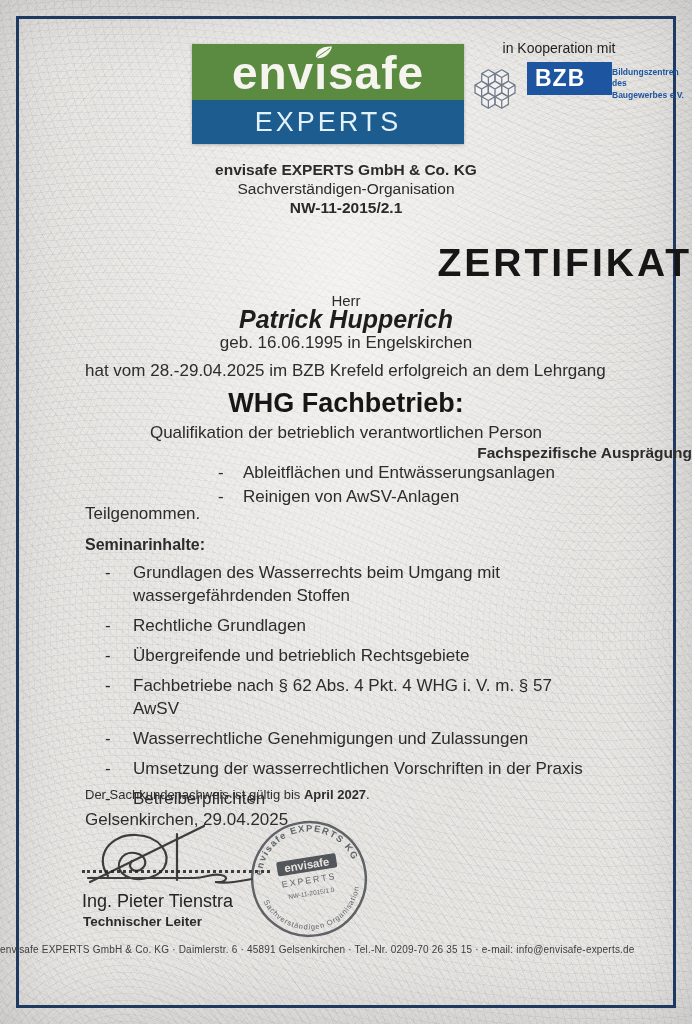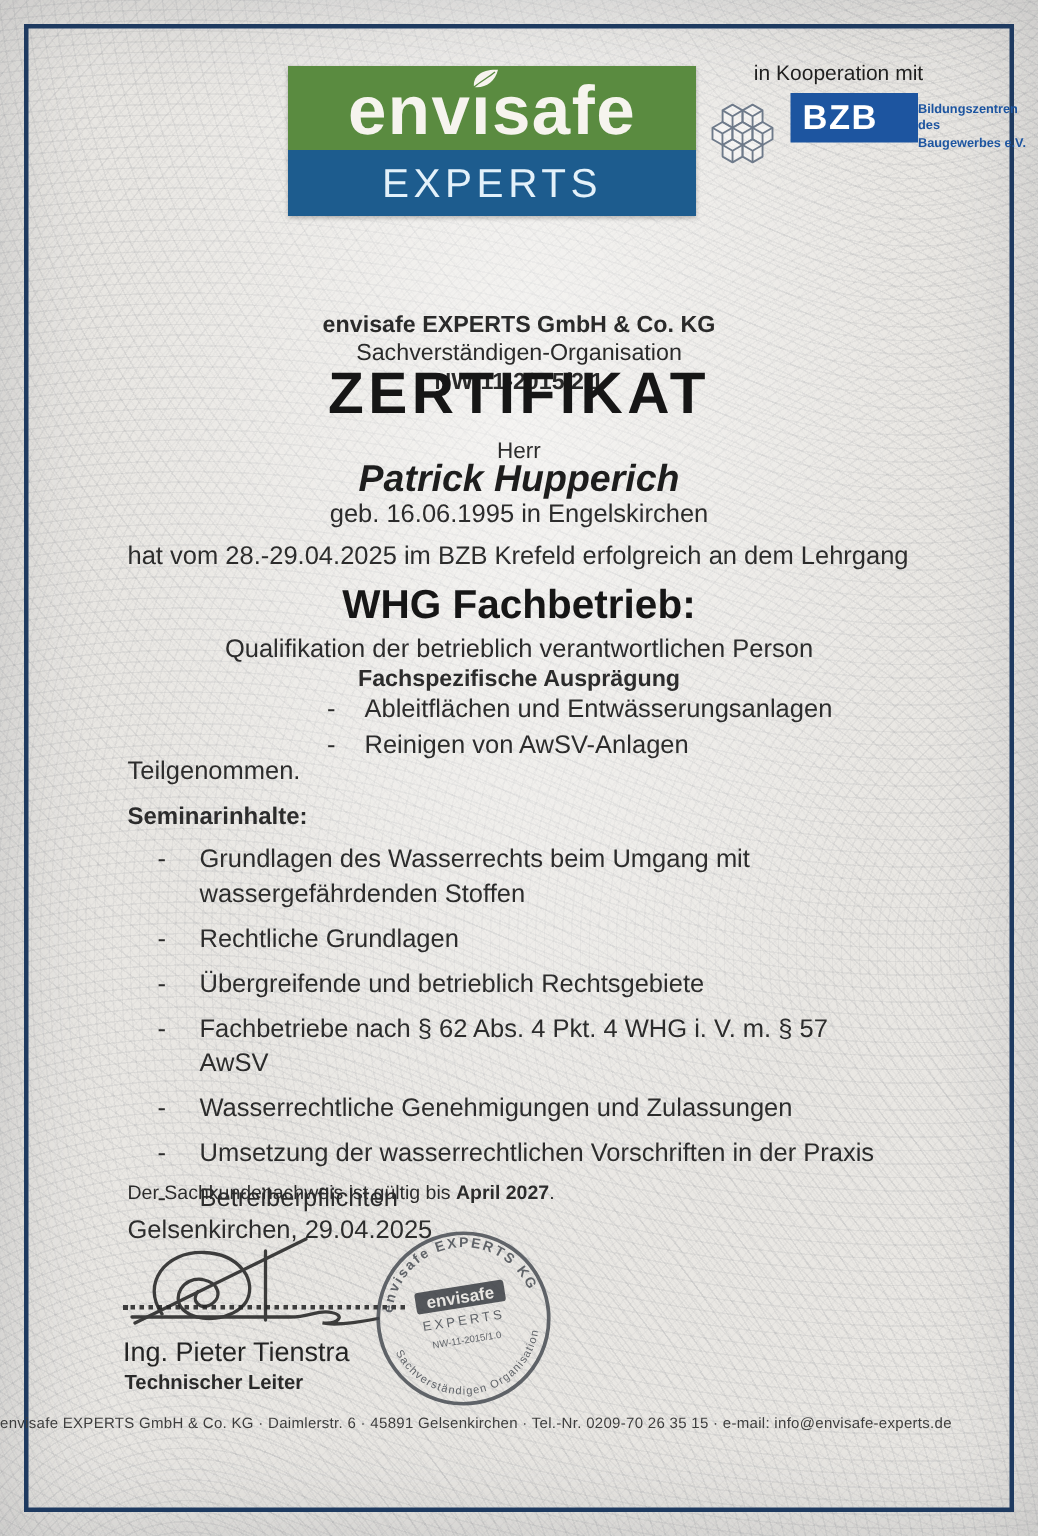--- a/index.html
+++ b/index.html
@@ -42,34 +42,34 @@
   
   .coop{position:absolute;right:44px;top:40px;width:178px;}
   .coop-label{font-size:14px;color:#1f1f1f;text-align:center;margin-bottom:6px;}
   .coop-row{display:flex;align-items:flex-start;gap:7px;}
   .cubes{flex:0 0 auto;margin-top:2px;}
   .bzb-col{display:flex;flex-direction:row;}
   .bzb-box{width:94px;height:33px;background:#1d55a0;display:flex;align-items:center;}
   .bzb-abbr{color:#fff;font-weight:bold;font-size:23px;padding-left:8px;letter-spacing:1px;}
   .bzb-name{margin-top:5px;font-size:8.5px;font-weight:bold;color:#1d55a0;line-height:1.35;}
   
-  .org-block{position:absolute;left:0;right:0;top:160px;text-align:center;font-size:15.5px;line-height:19px;color:#2a2a2a;margin-top:47px;}
+  .org-block{position:absolute;left:0;right:0;top:160px;text-align:center;font-size:15.5px;line-height:19px;color:#2a2a2a;}
   .org-block .b{font-weight:bold;}
   
-  .cert-title{position:absolute;left:0;right:0;top:241px;text-align:center;
+  .cert-title{position:absolute;left:0;right:0;top:241px;text-align:right;
     font-size:39px;font-weight:bold;letter-spacing:3px;color:#161616;}
   .salutation{position:absolute;left:0;right:0;top:292px;text-align:center;font-size:15px;}
   .holder-name{position:absolute;left:0;right:0;top:305px;text-align:center;
     font-size:25px;font-weight:bold;font-style:italic;color:#1d1d1d;}
   .birth-line{position:absolute;left:0;right:0;top:333px;text-align:center;font-size:17px;}
   .course-intro{position:absolute;left:85px;top:361px;font-size:17px;}
   .course-title{position:absolute;left:0;right:0;top:388px;text-align:center;
     font-size:27px;font-weight:bold;color:#161616;}
   .course-sub{position:absolute;left:0;right:0;top:423px;text-align:center;font-size:17px;}
-  .spec-head{position:absolute;left:0;right:0;top:444px;text-align:center;font-size:15.5px;font-weight:bold;}
+  .spec-head{position:absolute;left:0;right:0;top:444px;text-align:right;font-size:15.5px;font-weight:bold;}
   .spec-list{position:absolute;left:218px;top:463px;font-size:17px;}
   .spec-row{display:flex;margin-bottom:4px;}
   .spec-row .dash{width:25px;}
   .participation{position:absolute;left:85px;top:504px;font-size:17px;}
   .seminar-head{position:absolute;left:85px;top:536px;font-size:16px;font-weight:bold;}
   .seminar-list{position:absolute;left:105px;top:561px;width:480px;font-size:17px;line-height:23px;}
   .sem-row{display:flex;margin-bottom:7px;}
   .sem-row .dash{flex:0 0 28px;}
   .sem-row .sem-text{flex:1;}
   

